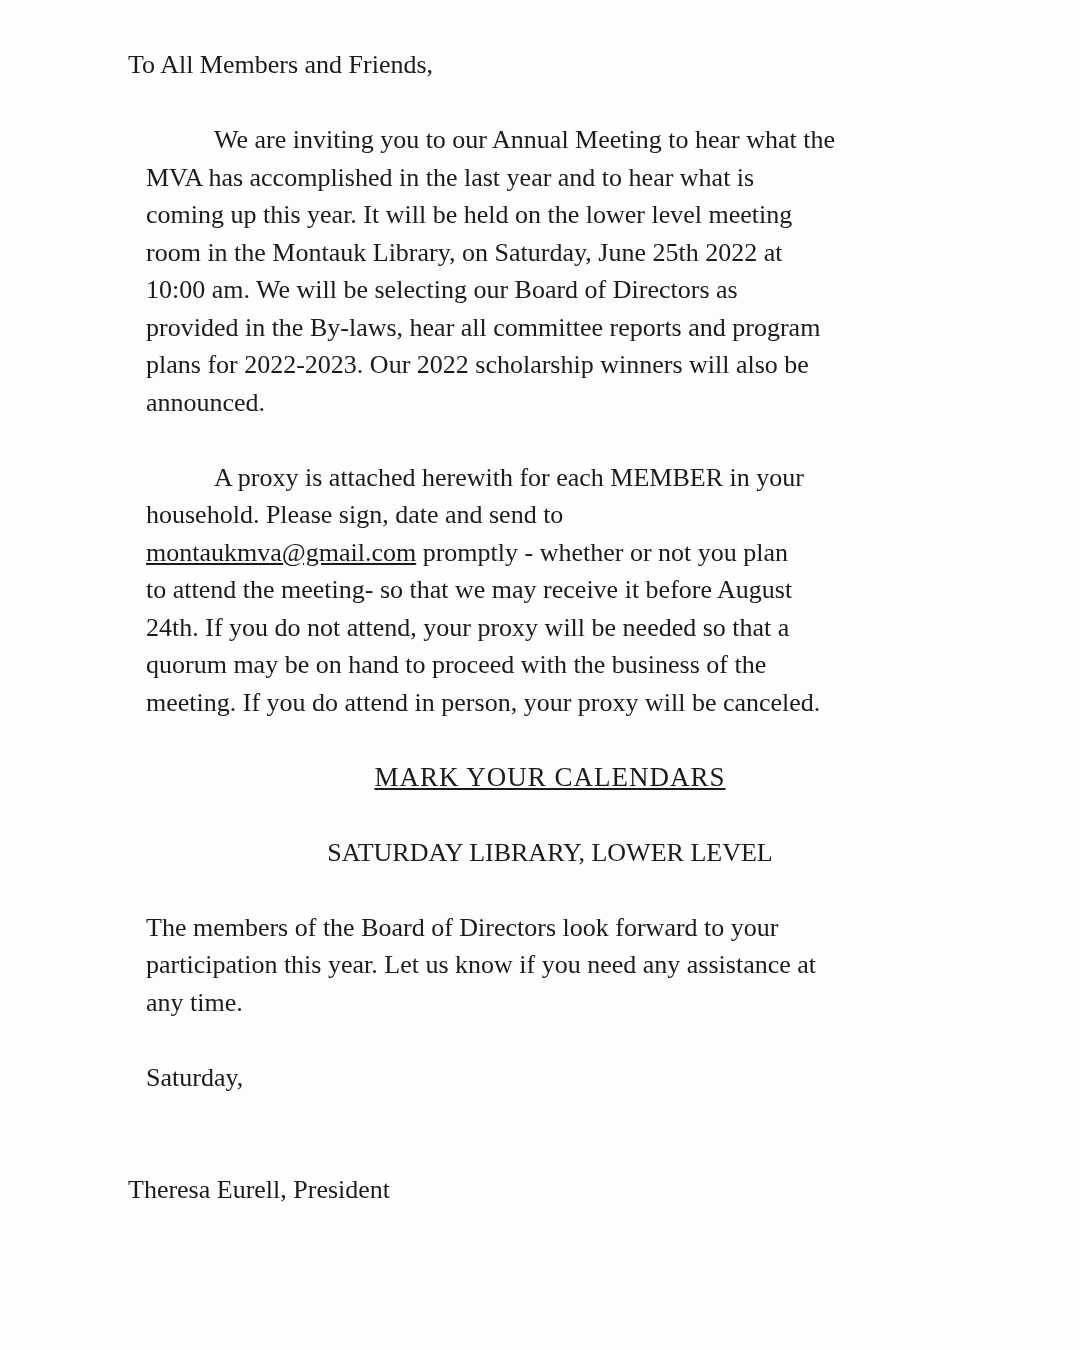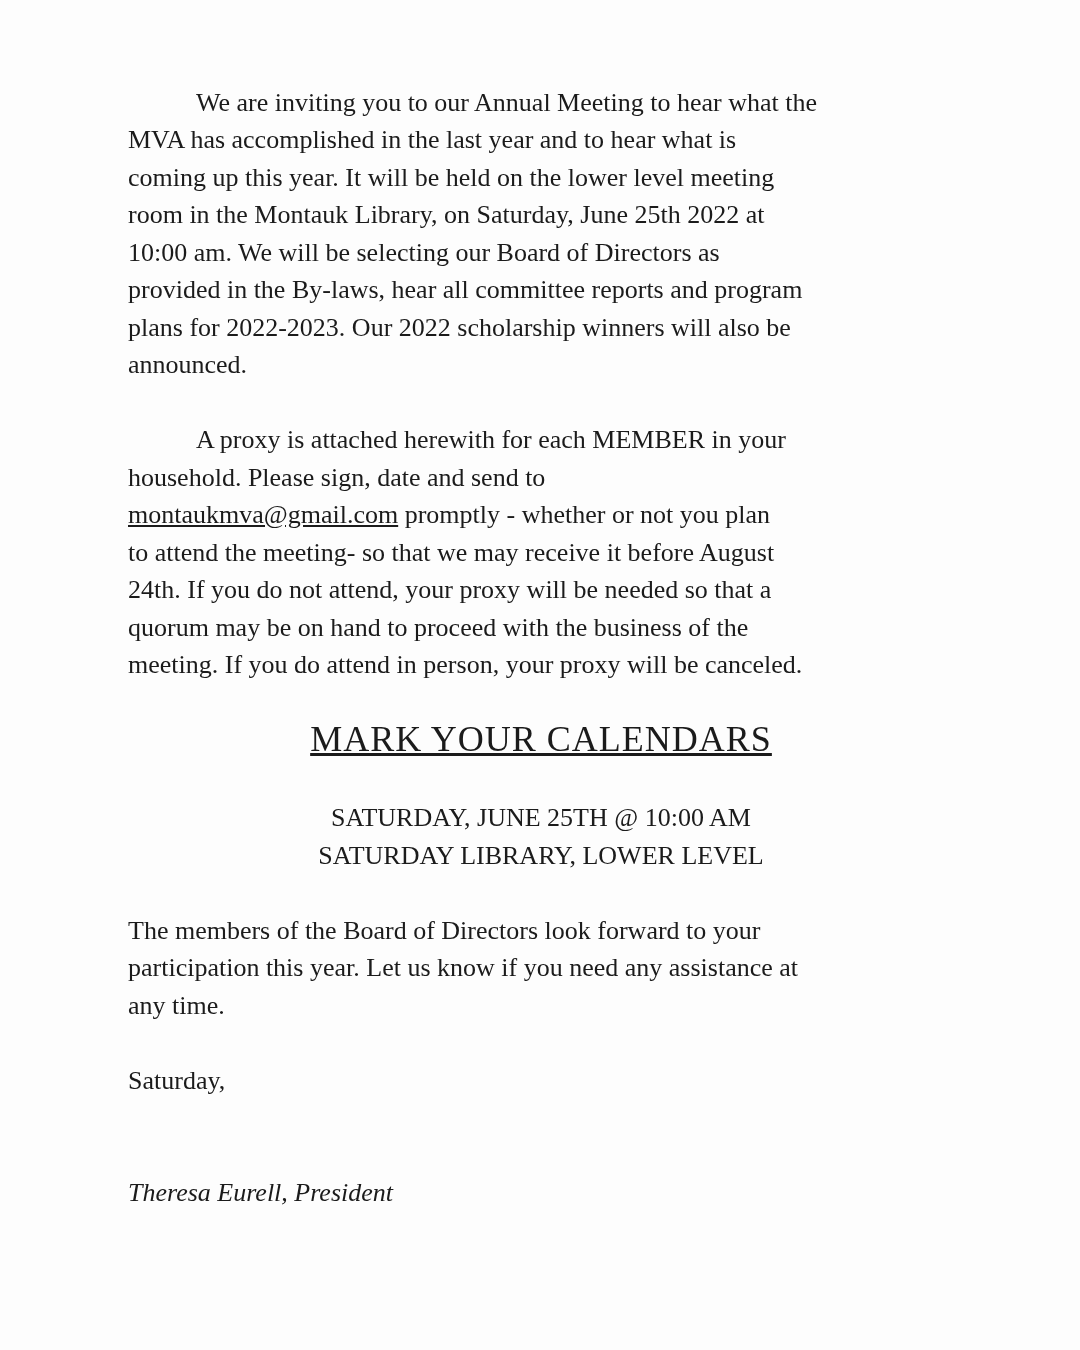--- a/index.html
+++ b/index.html
@@ -13,34 +13,35 @@
   }
   .page {
     box-sizing: border-box;
     width: 1080px;
     height: 1350px;
     padding: 46px 126px 0 128px;
     font-size: 26px;
     line-height: 37.5px;
   }
   p { margin: 0; white-space: pre-line; }
-  .spaced { margin-top: 37.5px; }
-  .big-spaced { margin-top: 75px; font-style: italic; }
+  .spaced { margin-top: 37.5px; margin-left: 18px; }
+  .big-spaced { margin-top: 75px; }
   .indent { text-indent: 68px; }
   .bold { font-weight: normal; }
   .underline { text-decoration: underline; }
   .center { text-align: center; white-space: normal; }
-  .heading { font-size: 36px; letter-spacing: 1px; }
+  .heading { font-size: 27px; letter-spacing: 1px; }
   .event-line { white-space: normal; }
 </style>
 </head>
 <body>
 
 <div class="page">
 
+  <p>To All Members and Friends,</p>
 
   <p class="spaced indent">We are inviting you to our Annual Meeting to hear what the
 MVA has accomplished in the last year and to hear what is
 coming up this year. It will be held on the lower level meeting
 room in the Montauk Library, on Saturday, June 25th 2022 at
 10:00 am. We will be selecting our Board of Directors as
 provided in the By-laws, hear all committee reports and program
 plans for 2022-2023. Our 2022 scholarship winners will also be
 announced.</p>
 
@@ -48,21 +49,20 @@
 household. Please sign, date and send to
 </span><span class="bold underline">montaukmva@gmail.com</span><span> promptly - whether or not you plan
 to attend the meeting- so that we may receive it before August
 24th. If you do not attend, your proxy will be needed so that a
 quorum may be on hand to proceed with the business of the
 meeting. If you do attend in person, your proxy will be canceled.</span></p>
 
   <p class="spaced center"><span class="bold underline heading">MARK YOUR CALENDARS</span></p>
 
   <div class="spaced center">
-    <div class="event-line">SATURDAY, JUNE 25TH @ 10:00 AM</div>
     <div class="event-line">SATURDAY LIBRARY, LOWER LEVEL</div>
   </div>
 
   <p class="spaced">The members of the Board of Directors look forward to your
 participation this year. Let us know if you need any assistance at
 any time.</p>
 
   <p class="spaced">Saturday,</p>
 
   <p class="big-spaced">Theresa Eurell, President</p>

